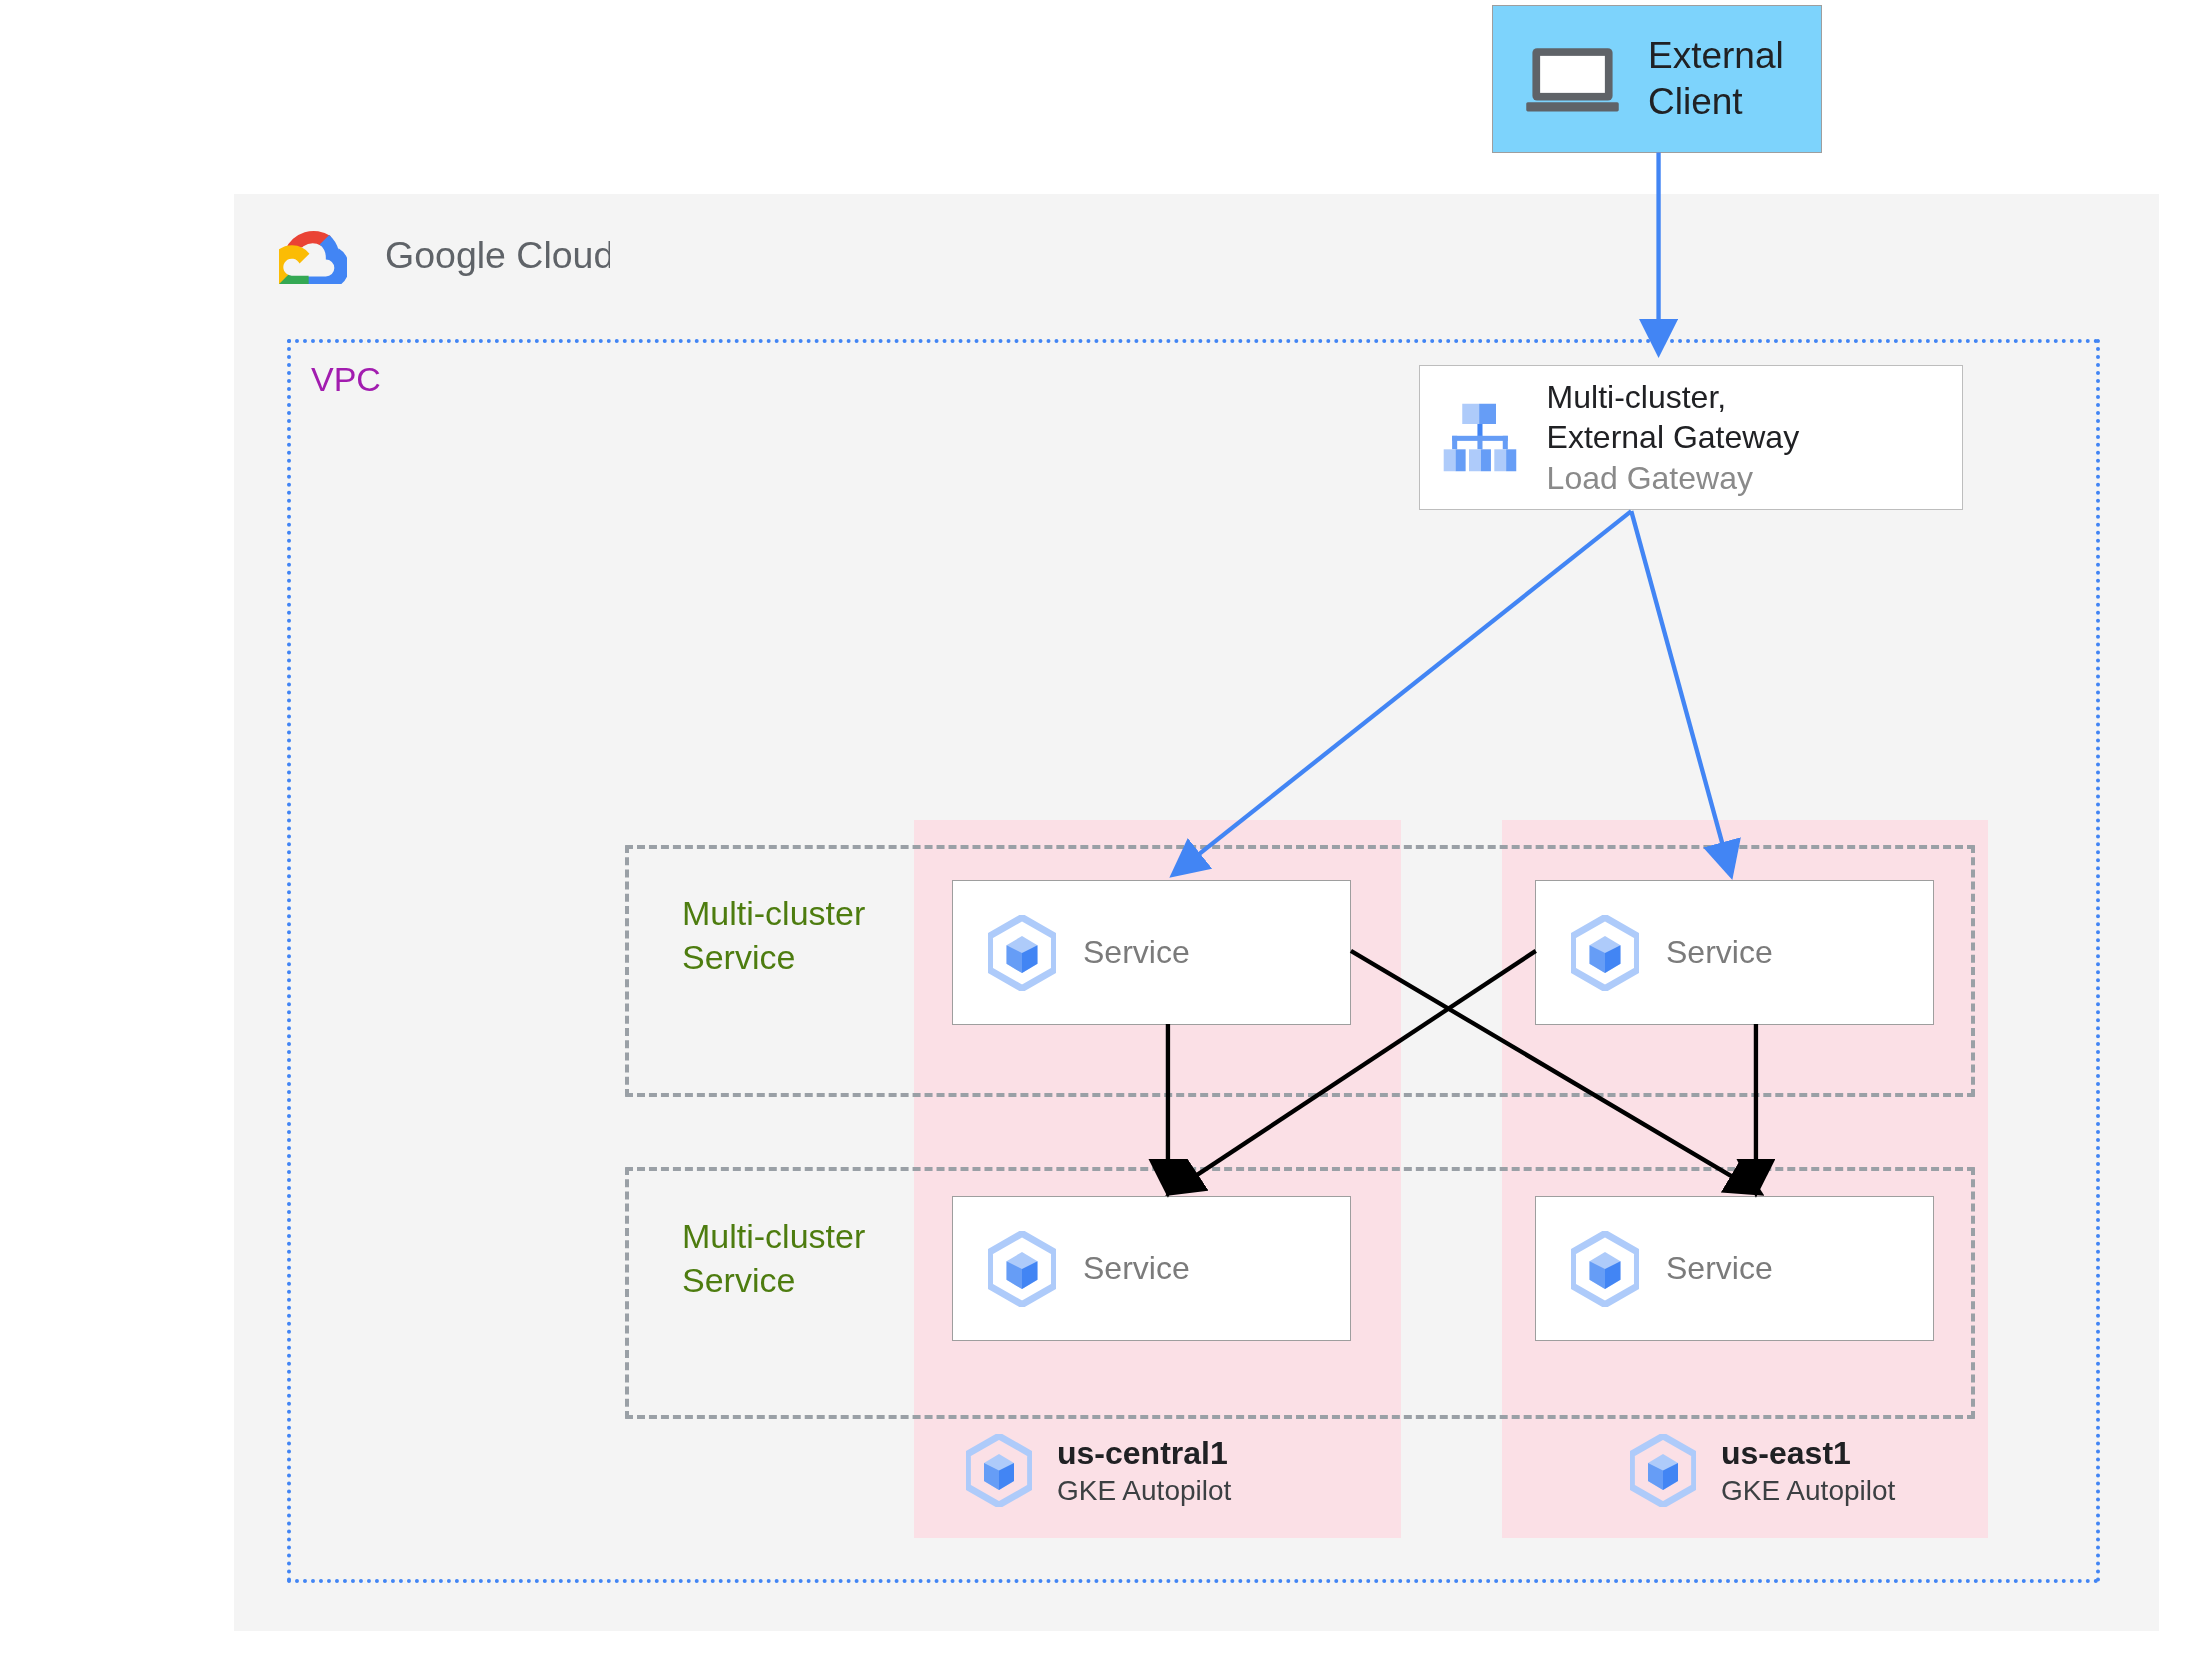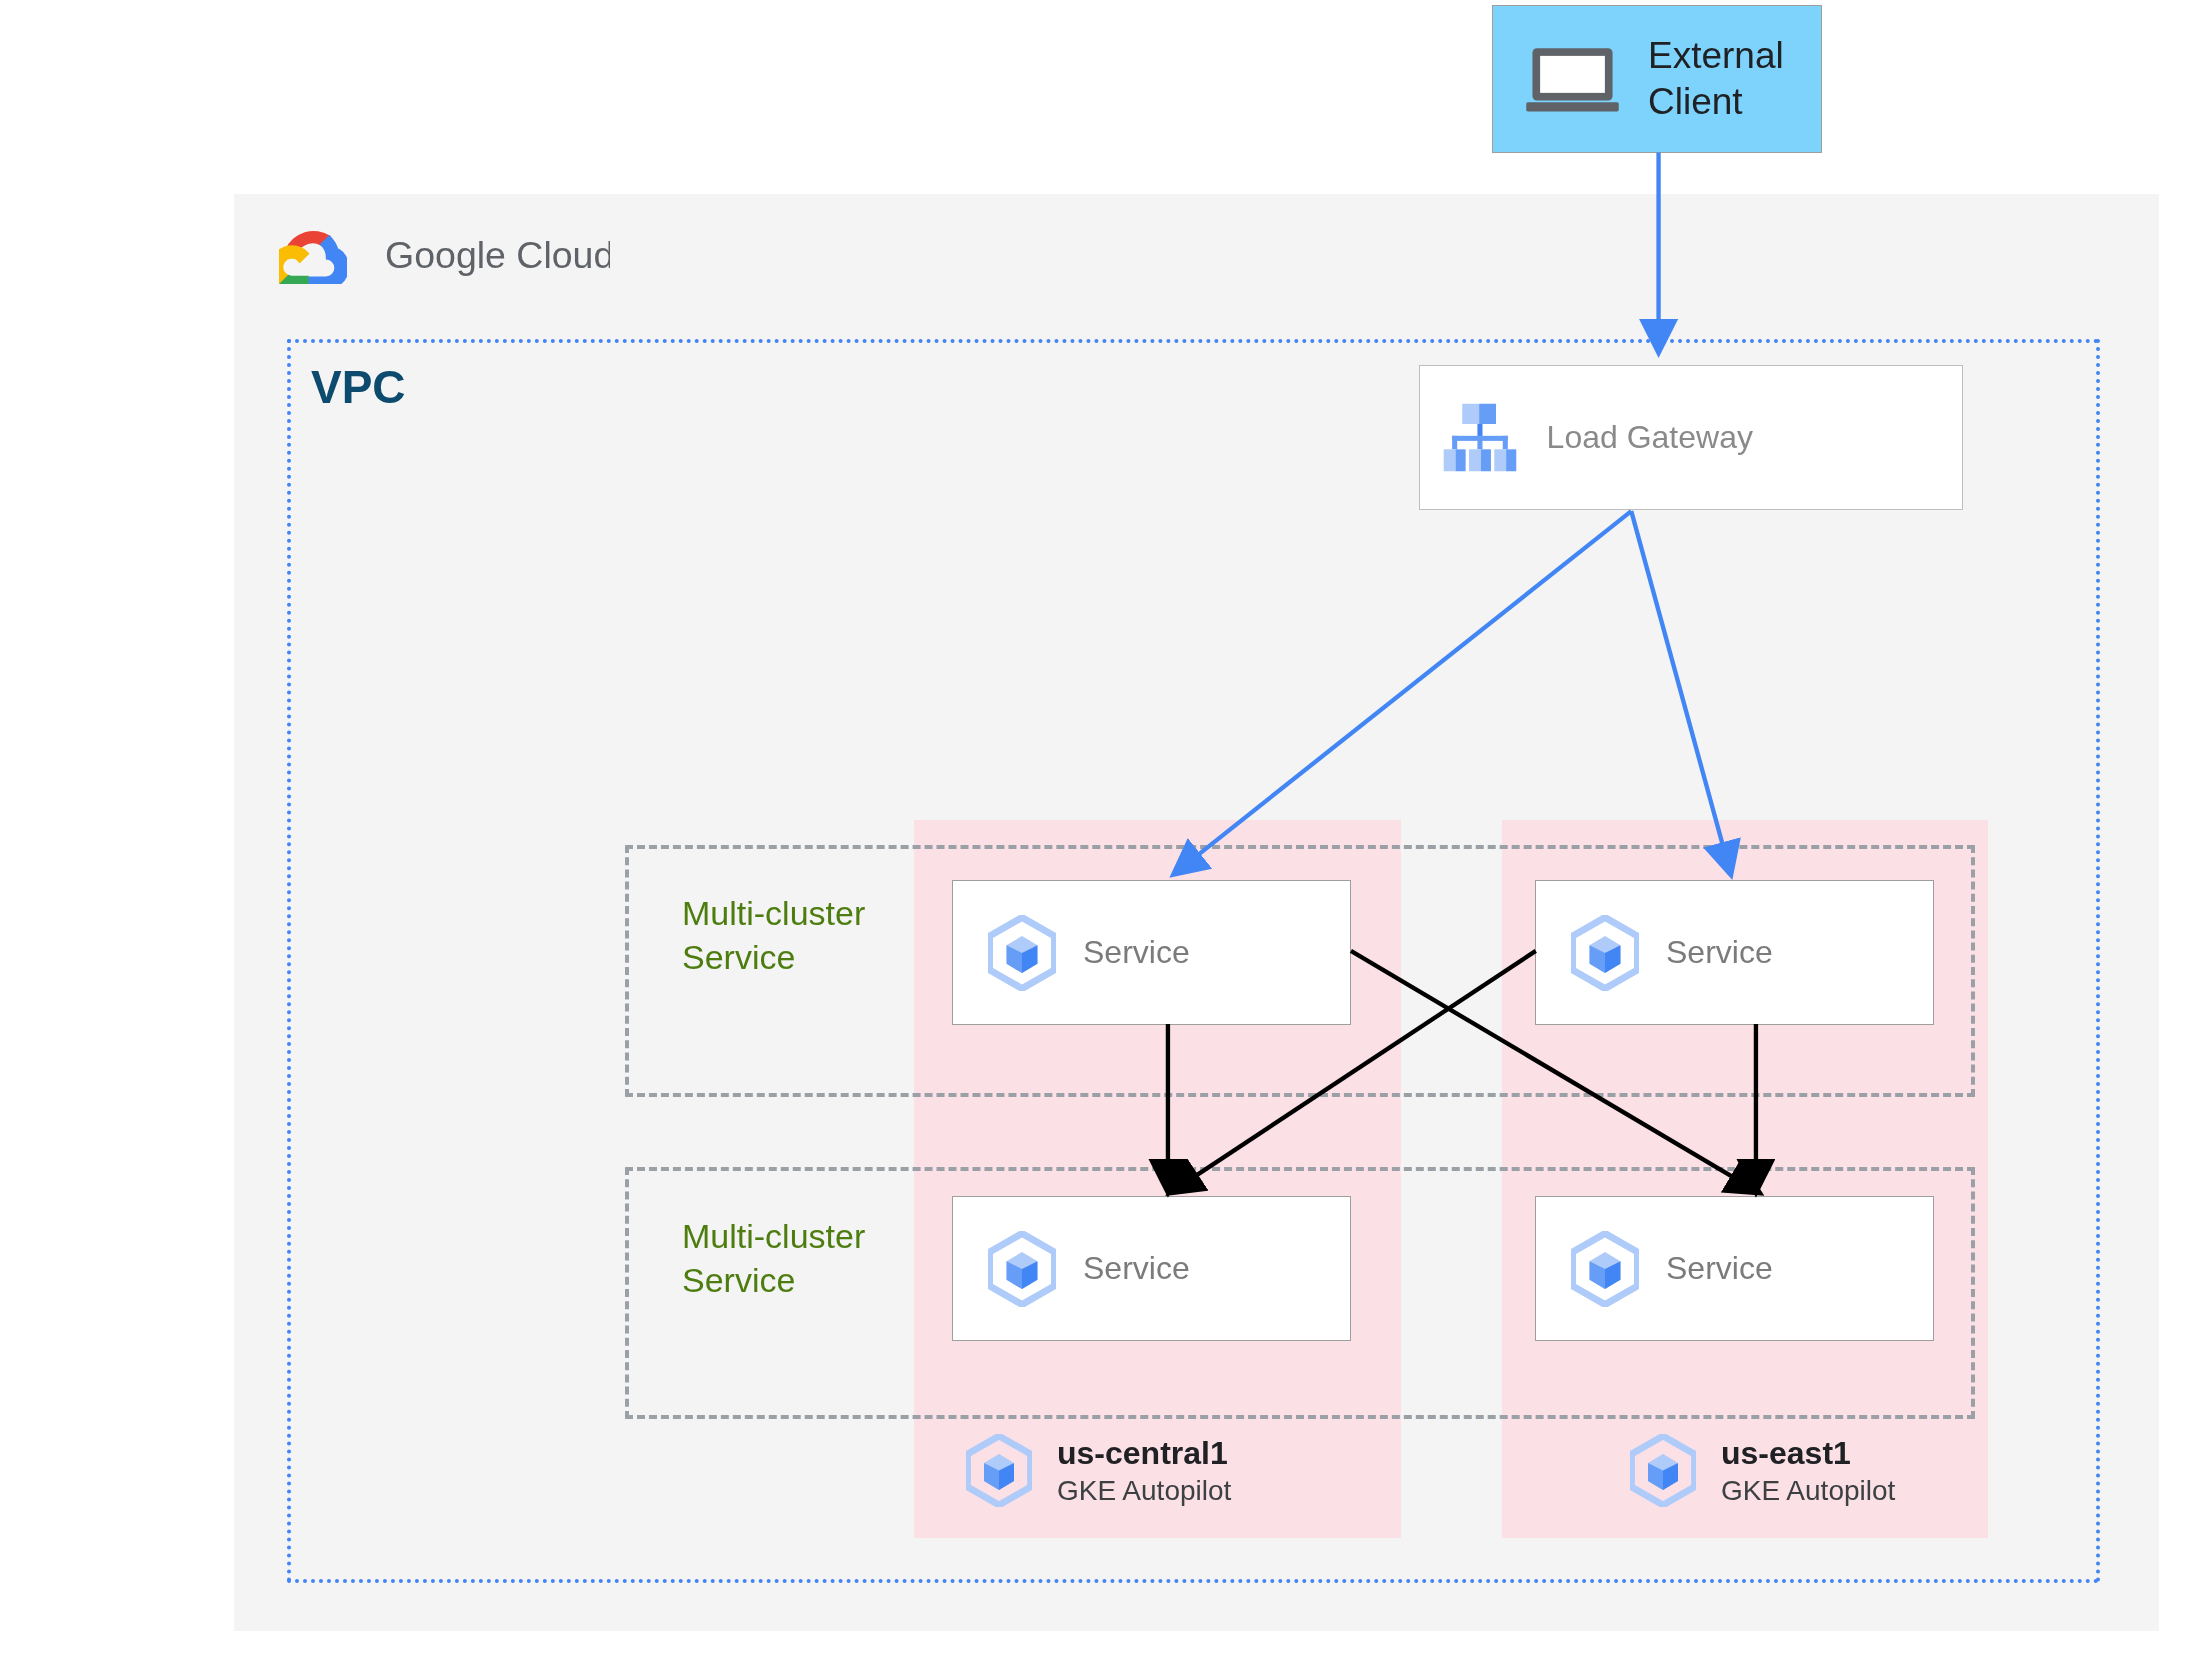--- a/index.html
+++ b/index.html
@@ -66,23 +66,23 @@
     width: 1813px;
     height: 1244px;
     border: 4.3px dotted #4285f4;
     box-sizing: border-box;
     border-radius: 1.2px;
   }
   .vpc-label {
     position: absolute;
     left: 311px;
     top: 360px;
-    font-size: 46px;
-    font-weight: bold;
-    color: #0c4a6e;
+    font-size: 34px;
+    font-weight: normal;
+    color: #a21caf;
   }
   
   .lb-box {
     position: absolute;
     left: 1419px;
     top: 365px;
     width: 544px;
     height: 145px;
     background: #ffffff;
     border: 1.9px solid #bdbdbd;
@@ -212,20 +212,22 @@
       <rect x="21" y="23" width="3" height="8" fill="#669df6"></rect>
       <rect x="36" y="23" width="3" height="8" fill="#669df6"></rect>
       <rect x="1" y="31" width="7" height="13" fill="#aecbfa"></rect>
       <rect x="8" y="31" width="6" height="13" fill="#669df6"></rect>
       <rect x="16" y="31" width="7" height="13" fill="#aecbfa"></rect>
       <rect x="23" y="31" width="6" height="13" fill="#669df6"></rect>
       <rect x="31" y="31" width="7" height="13" fill="#aecbfa"></rect>
       <rect x="38" y="31" width="6" height="13" fill="#669df6"></rect>
     </svg>
     <div class="lb-text">
+      <div class="lb-title">Multi-cluster,
+External Gateway</div>
       <div class="lb-sub">Load Gateway</div>
     </div>
   </div>
 
   <div class="cluster-band left"></div>
   <div class="cluster-band right"></div>
 
   <div class="mcs-row row1"></div>
   <div class="mcs-row row2"></div>
   <div class="mcs-label row1">Multi-cluster

